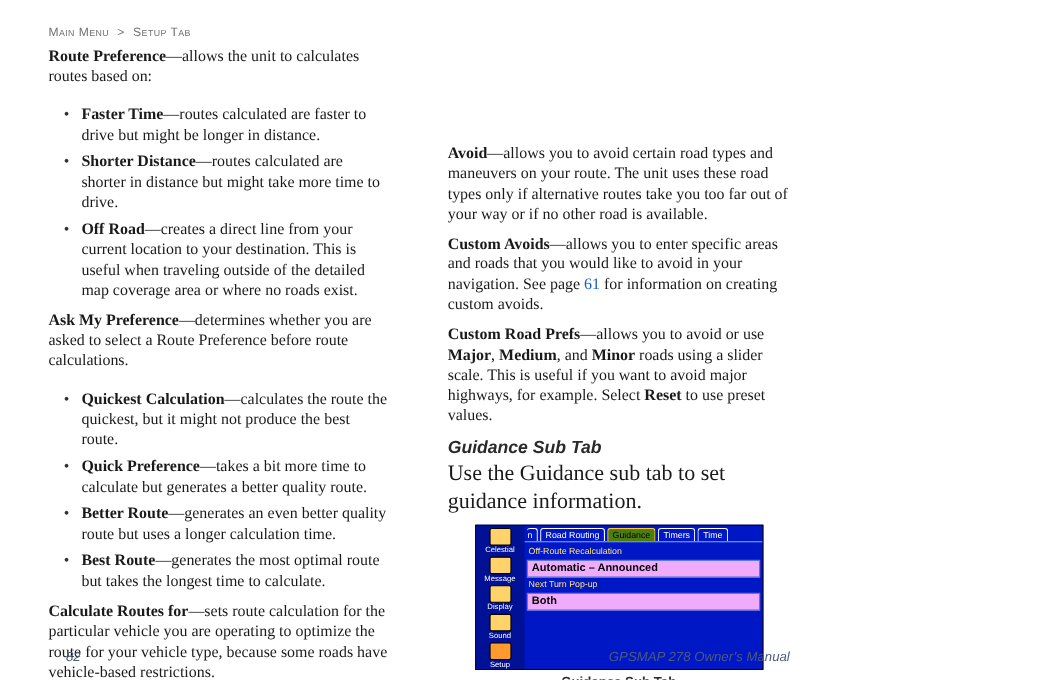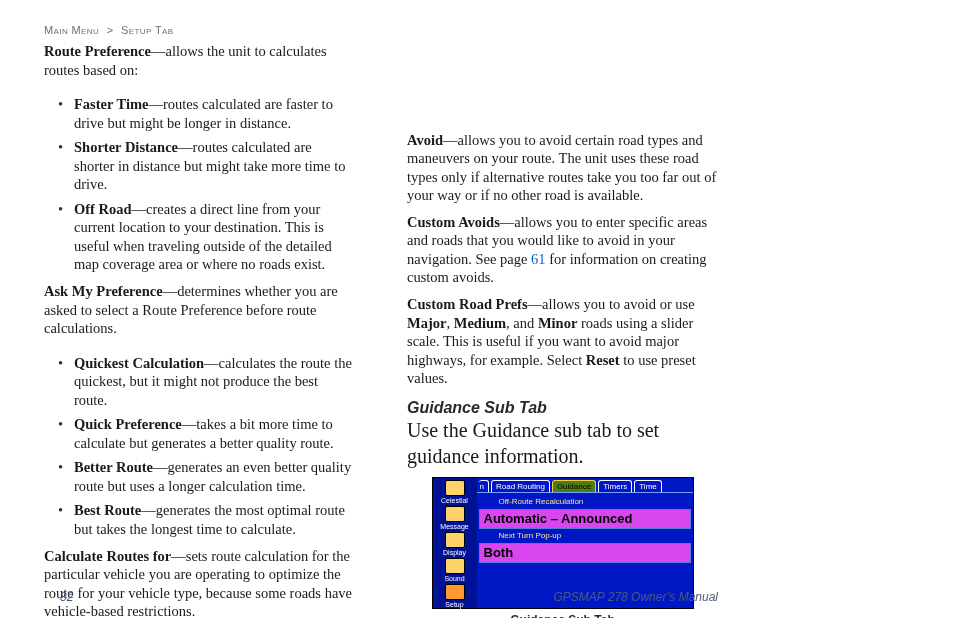--- a/index.html
+++ b/index.html
@@ -120,27 +120,27 @@
   .dev-body {
     flex: 1;
     background: #0017c5;
     border-top: 1px solid #7aa0ff;
     padding: 2px;
     box-sizing: border-box;
   }
   .dev-field-label {
     font-size: 8px;
     color: #ffe47a;
-    margin: 2px 0 1px 20px;
+    margin: 2px 0 1px 2px;
     text-align: left;
   }
   .dev-field-value {
-    background: #d946ef;
+    background: #f0abfc;
     color: #000;
-    font-size: 13px;
+    font-size: 10px;
     font-weight: bold;
     padding: 1px 4px;
     border: 1px solid #5a78d8;
     text-align: left;
   }
   .device-caption {
     font-family: Arial, Helvetica, sans-serif;
     font-weight: bold;
     font-size: 12px;
     color: #2a2a2a;

